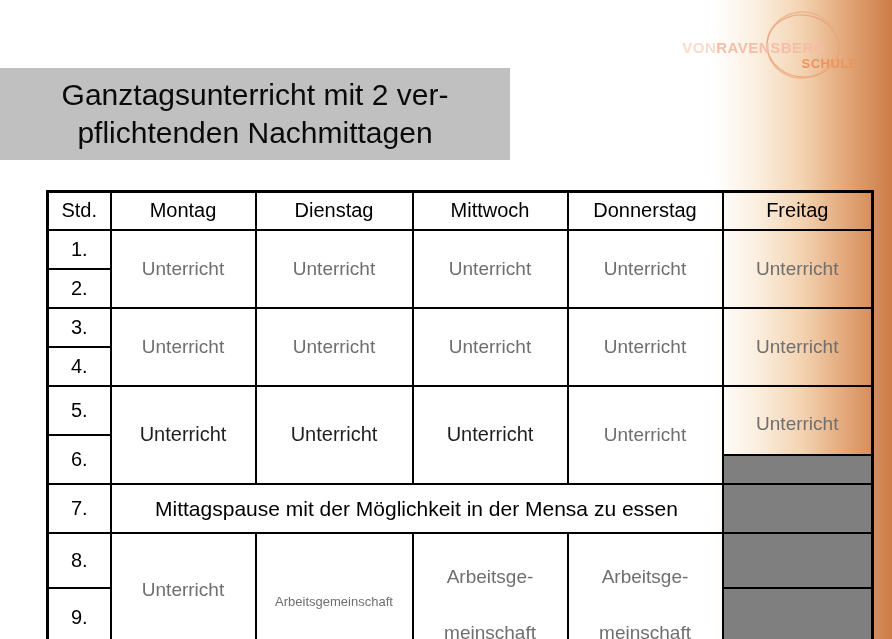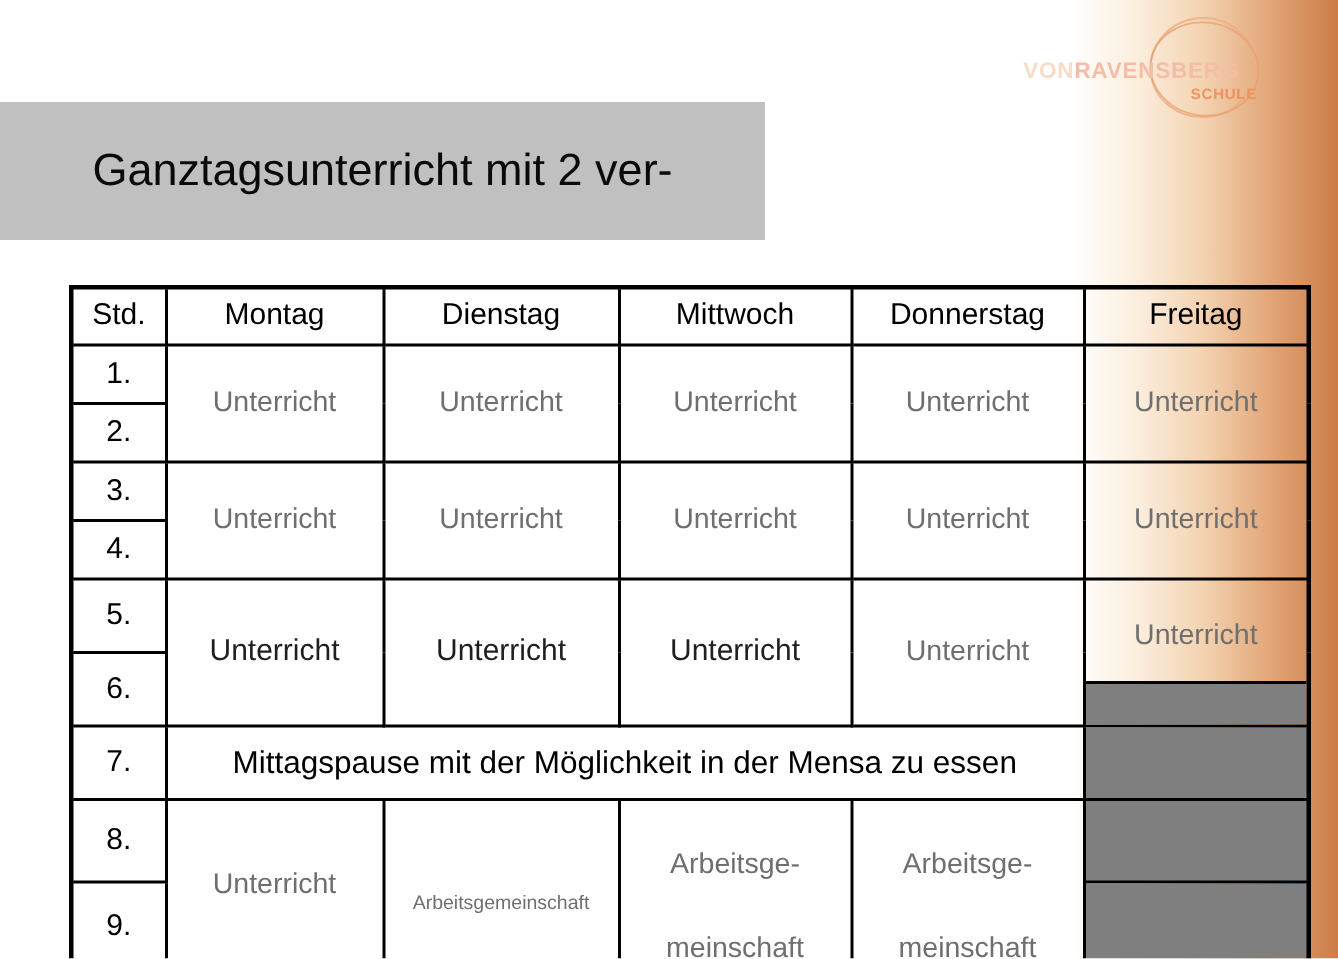--- a/index.html
+++ b/index.html
@@ -10,21 +10,21 @@
     font-family:"Liberation Sans",sans-serif;
     background:linear-gradient(90deg,#ffffff 0%,#ffffff 80%,#fbeede 85%,#f3d2b0 90%,#e2a577 95%,#cc7c47 100%);
   }
 
   
   .logo{position:absolute;left:712px;top:0;width:170px;height:102px;}
   .logo svg{position:absolute;left:0;top:0;}
   .logo-line1{position:absolute;top:40px;right:56px;font-weight:bold;font-size:15px;letter-spacing:.5px;white-space:nowrap;line-height:15px;}
   .logo-von{color:#f8dcc9;}
   .logo-ravensberg{color:#f5bda6;}
-  .logo-line2{position:absolute;top:56px;right:44px;font-weight:bold;font-size:10px;letter-spacing:.5px;color:#ee9260;line-height:15px;}
+  .logo-line2{position:absolute;top:56px;right:24px;font-weight:bold;font-size:13px;letter-spacing:.5px;color:#ee9260;line-height:15px;}
 
   
   .title-box{
     position:absolute;left:0;top:68px;width:510px;height:92px;
     background:#c0c0c0;
     display:flex;flex-direction:column;justify-content:center;align-items:center;
   }
   .title-line{display:block;font-size:30px;line-height:38px;color:#0a0a0a;text-align:right;}
 
   
@@ -80,20 +80,21 @@
       <ellipse cx="91" cy="46" rx="36" ry="31" fill="none" stroke="#e9a173" stroke-width="1.2" opacity="0.8" transform="rotate(8 91 46)"></ellipse>
     </svg>
     <div class="logo-line1">
       <span class="logo-von">VON</span><span class="logo-ravensberg">RAVENSBERG</span>
     </div>
     <div class="logo-line2">SCHULE</div>
   </div>
 
   <div class="title-box">
     <span class="title-line">Ganztagsunterricht mit 2 ver-</span>
+    <span class="title-line">pflichtenden Nachmittagen</span>
   </div>
 
   <table class="timetable">
     <colgroup>
       <col style="width:63px">
         <col style="width:145px">
         <col style="width:157px">
       <col style="width:155px">
         <col style="width:155px">
         <col style="width:150px">

